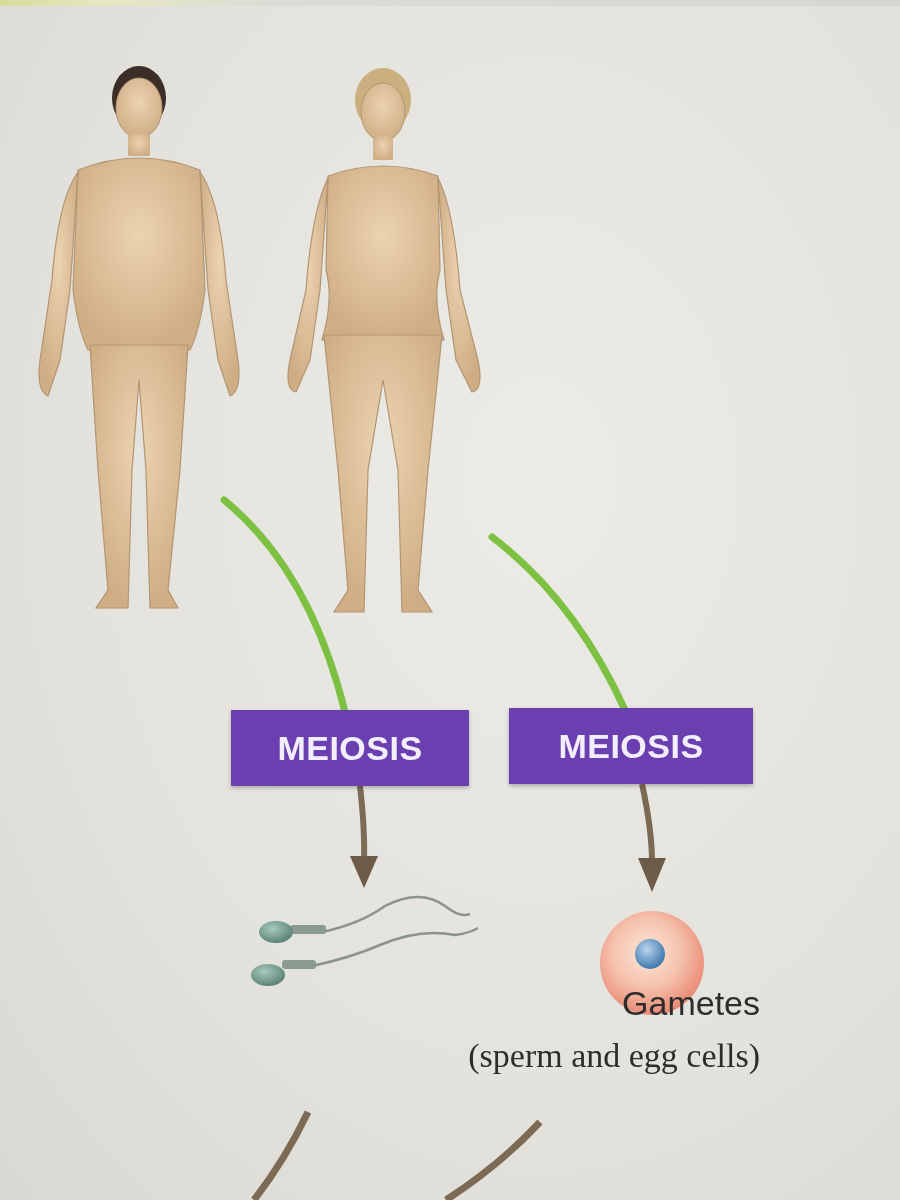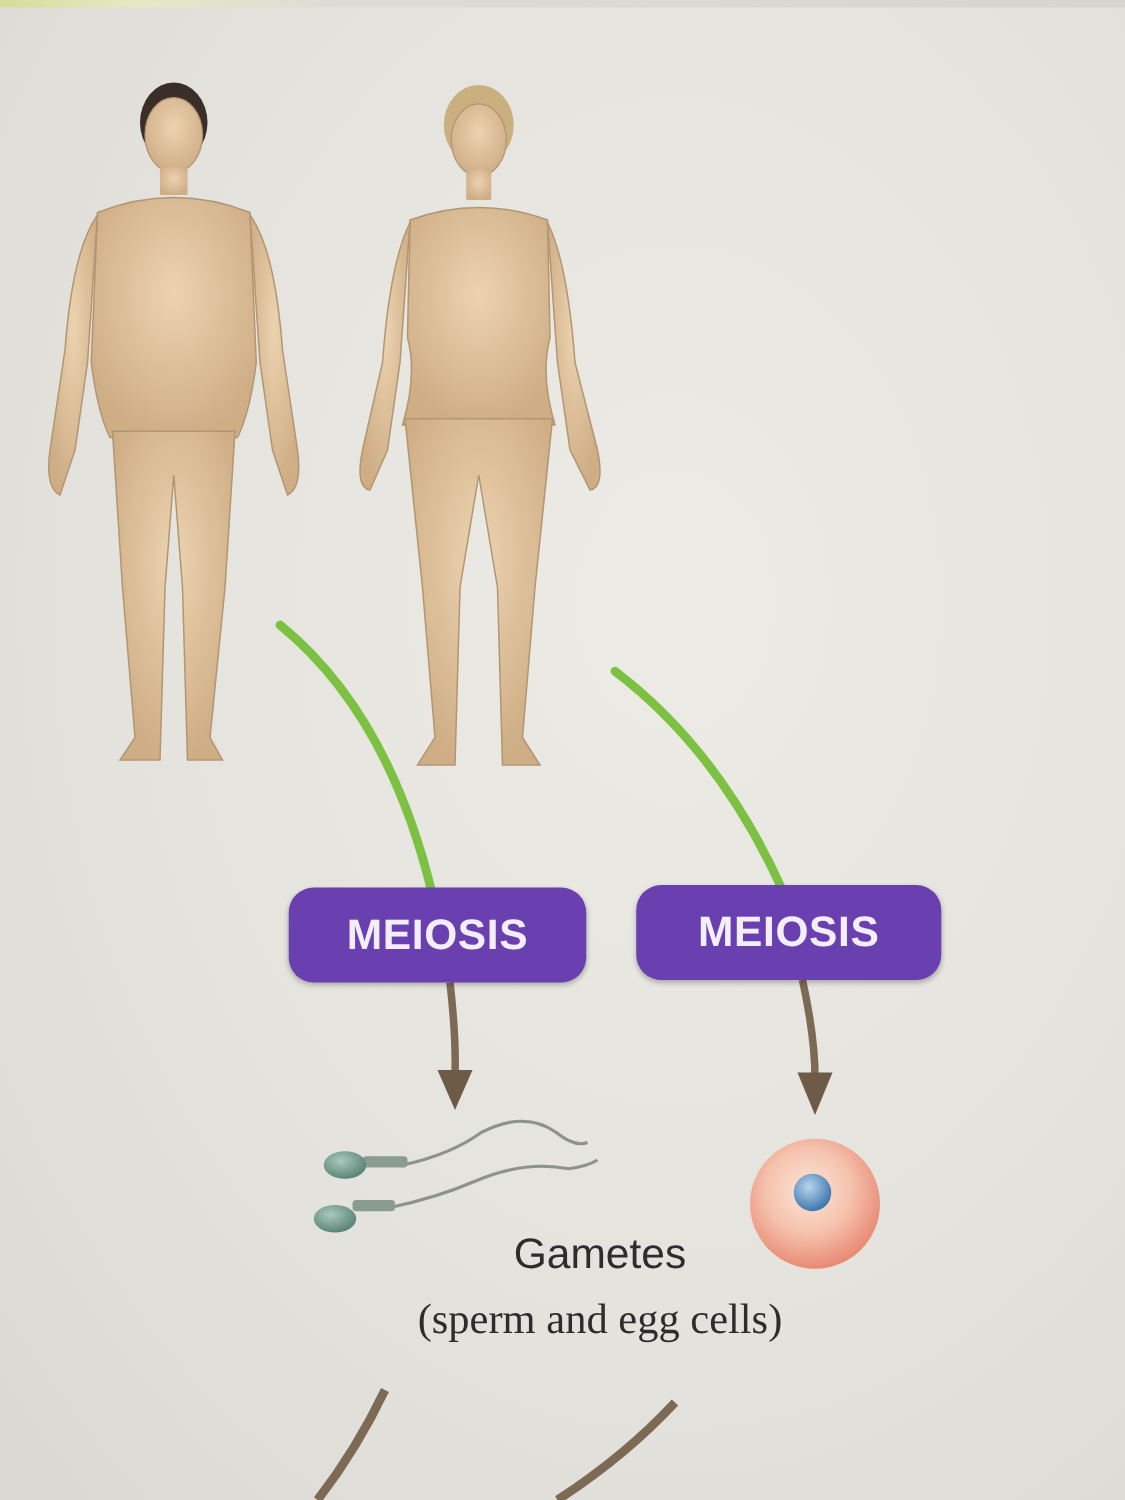--- a/index.html
+++ b/index.html
@@ -11,26 +11,26 @@
   .top-strip {
     position: absolute; left: 0; top: 0; width: 900px; height: 6px;
     background: linear-gradient(90deg, #d7dc9a 0%, #e6e8c4 12%, #dcdcd6 30%, #d6d6d0 100%);
   }
   svg.diagram { position: absolute; left: 0; top: 0; }
   .label-box {
     position: absolute; height: 76px;
     background: #6a3fb0;
     box-shadow: 0 2px 4px rgba(0,0,0,0.25);
     display: flex; align-items: center; justify-content: center;
-    color: #f3eefb; font-weight: bold; font-size: 34px; letter-spacing: 0.5px; border-radius: 20px;
+    color: #f3eefb; font-weight: bold; font-size: 34px; letter-spacing: 0.5px;
   }
   #meiosis-left { left: 231px; top: 710px; width: 238px; }
   #meiosis-right { left: 509px; top: 708px; width: 244px; }
   .caption {
-    position: absolute; left: 200px; width: 560px; text-align: center;
+    position: absolute; left: 200px; width: 560px; text-align: right;
     color: #2d2d2d; font-size: 34px;
   }
   #caption-title { top: 984px; }
   #caption-sub { top: 1037px; font-family: Liberation Serif, serif; }
 </style>
 </head>
 <body>
 
 <div class="top-strip"></div>
 

